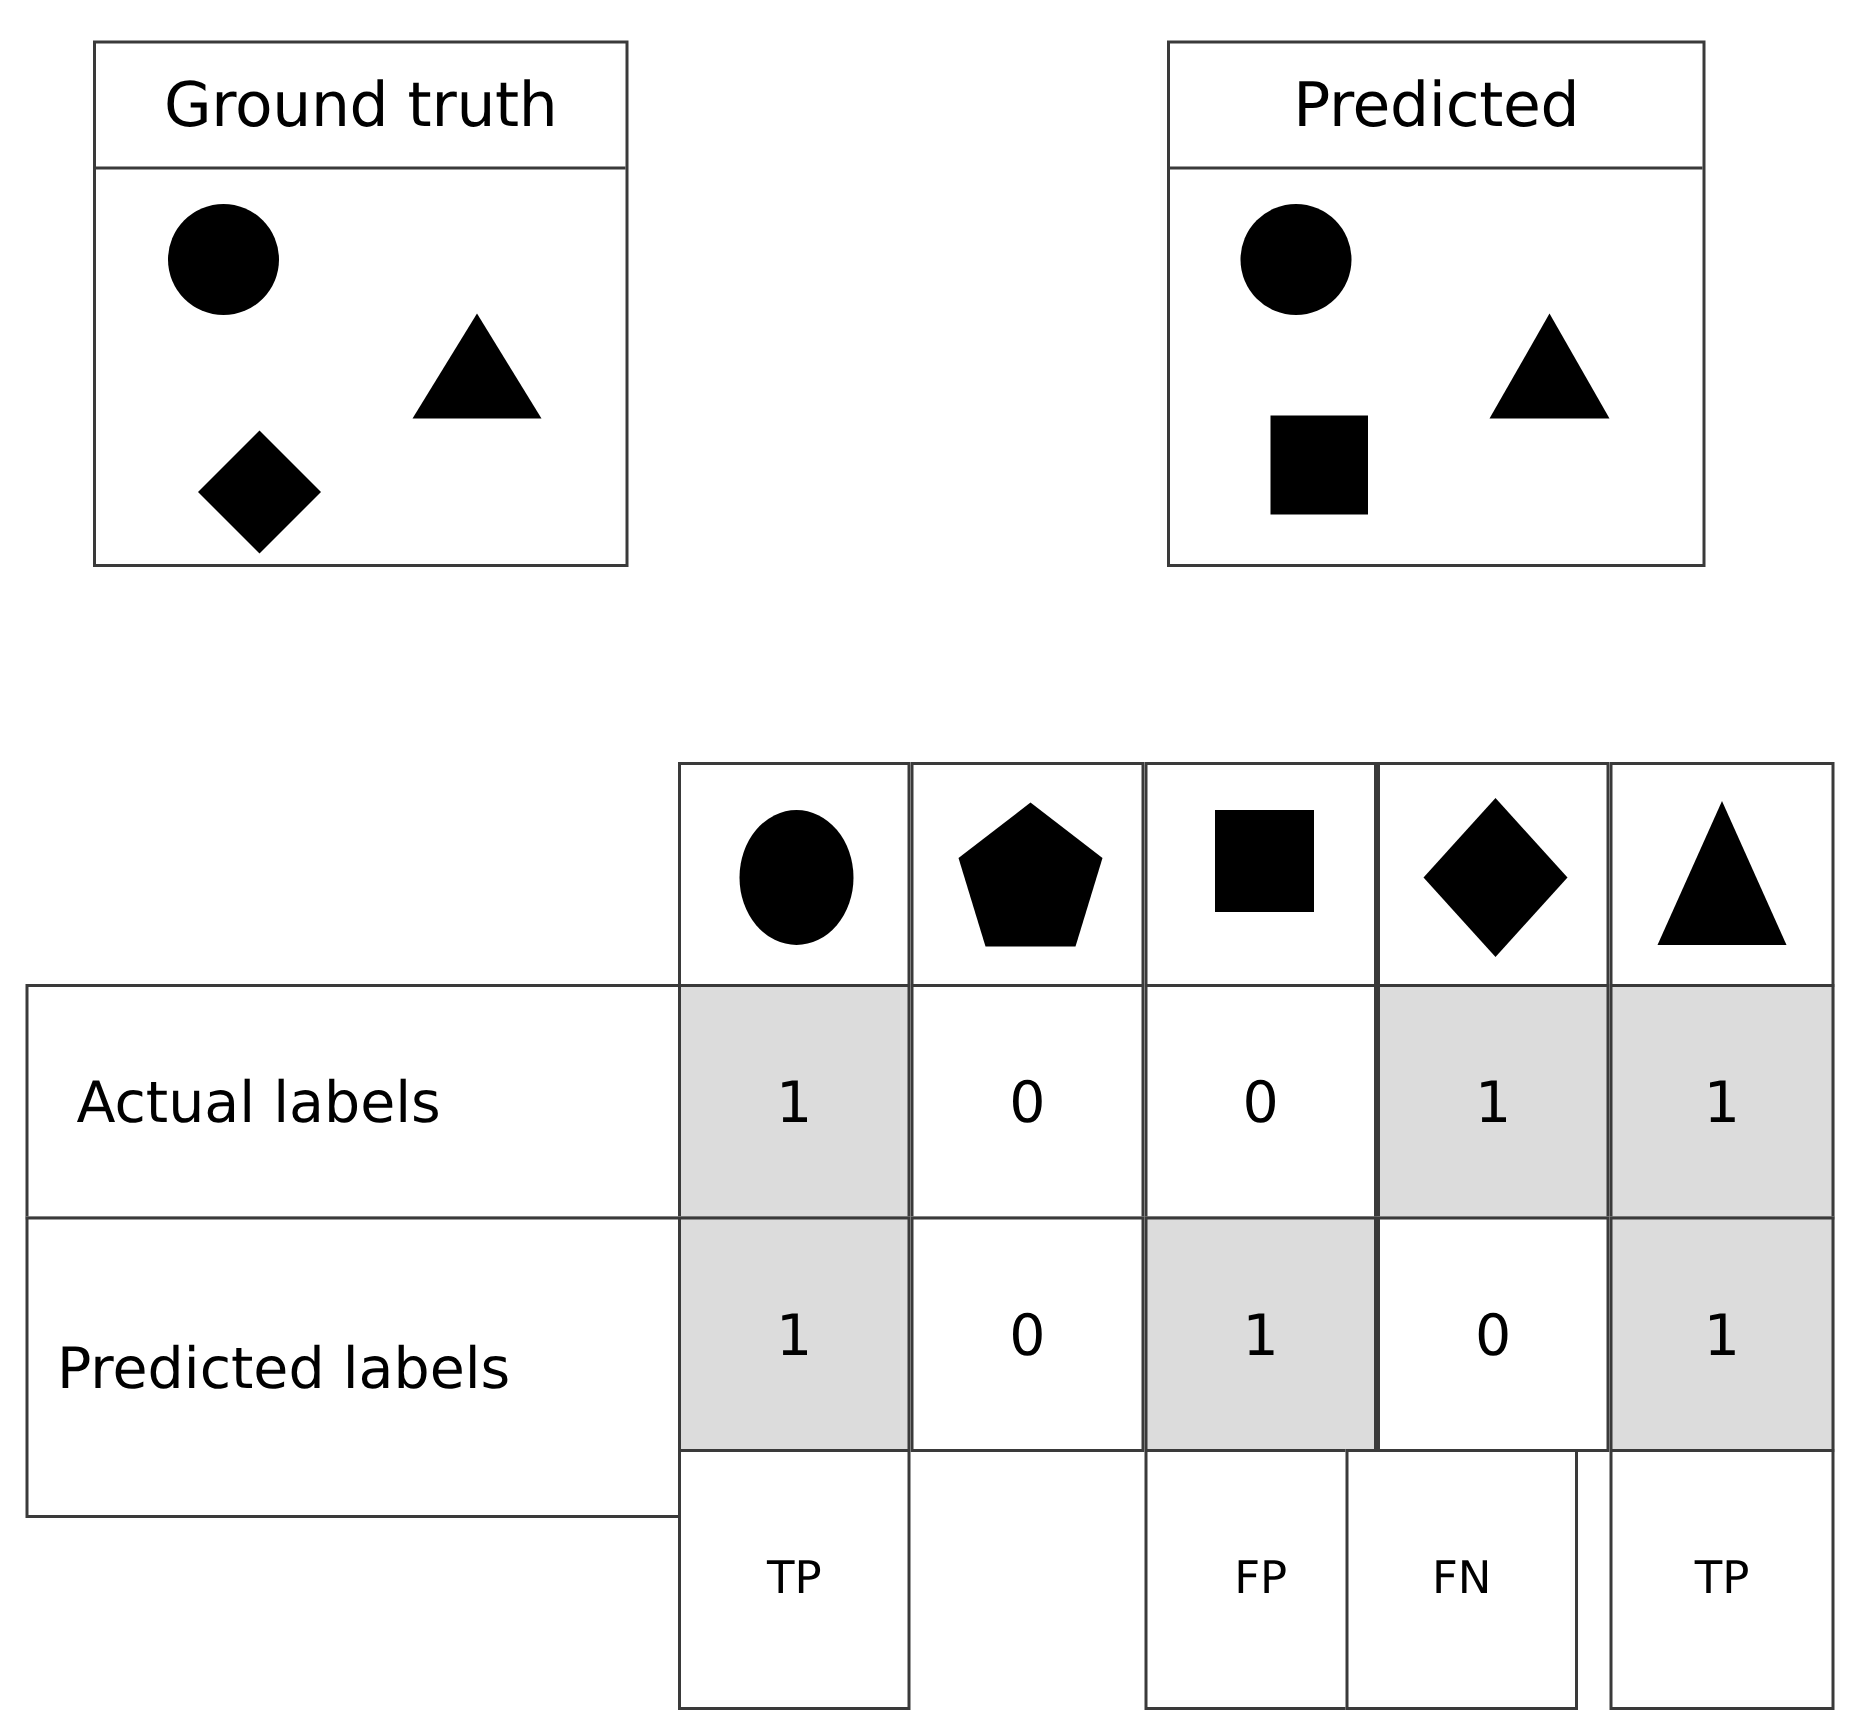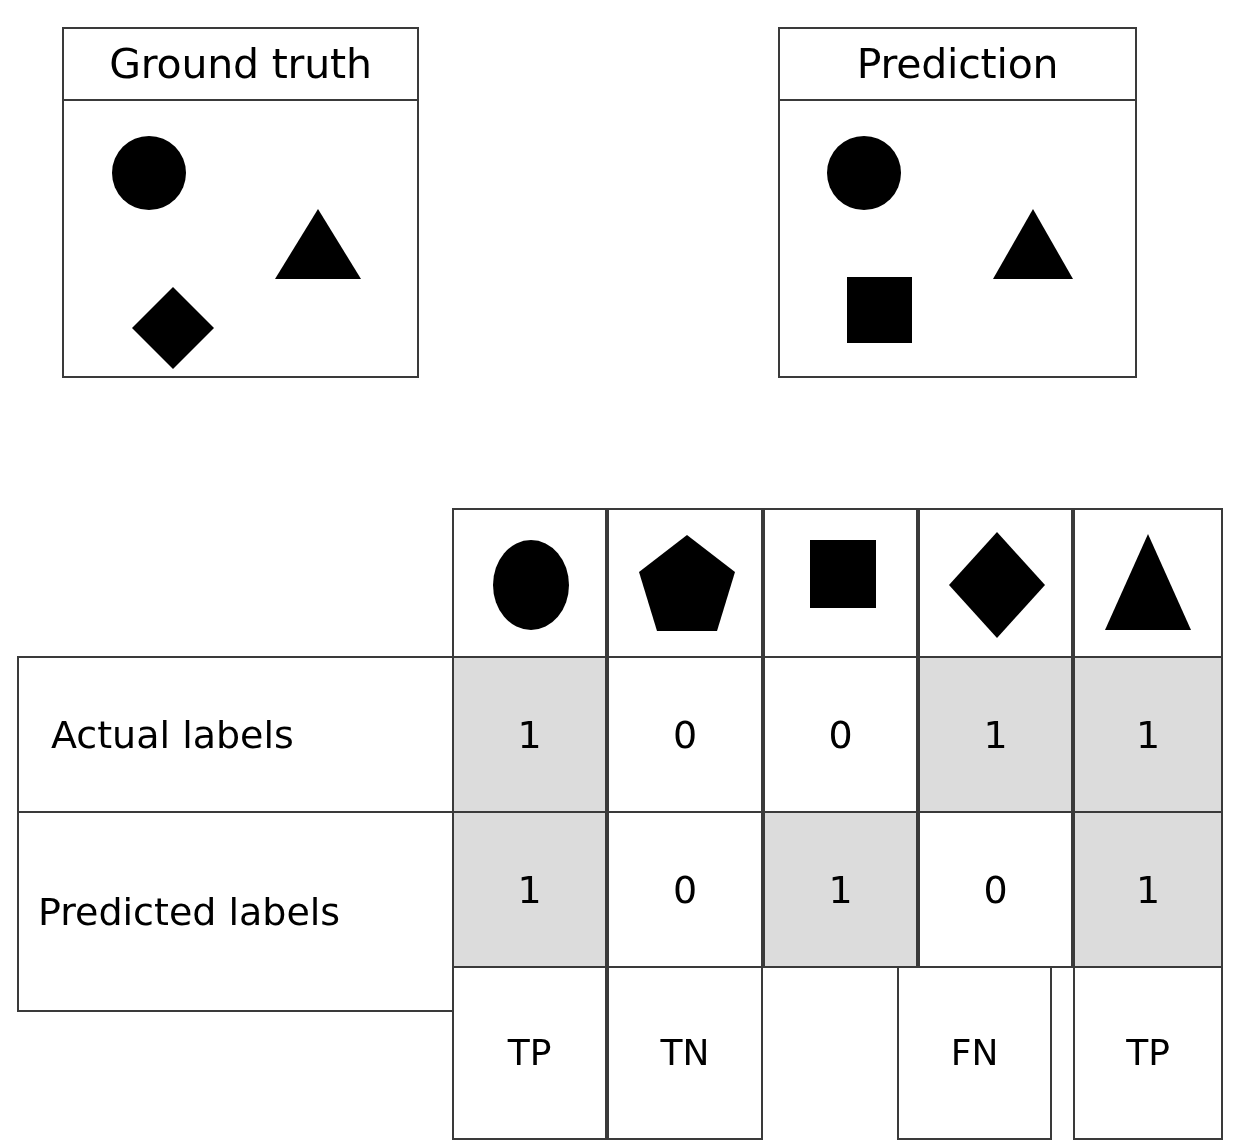--- a/index.html
+++ b/index.html
@@ -24,21 +24,21 @@
     background: #ffffff;
   }
   #panel-ground-truth { left: 62px;  top: 27px; width: 357px; height: 351px; }
   #panel-prediction   { left: 778px; top: 27px; width: 359px; height: 351px; }
 
   .panel-title {
     position: absolute;
     left: 0;
     top: 0;
     width: 100%;
-    height: 72px;
+    height: 84px;
     display: flex;
     align-items: center;
     justify-content: center;
     box-sizing: border-box;
     border-bottom: 2px solid #3a3a3a;
     font-size: 41px;
     line-height: 1;
     letter-spacing: -0.2px;
   }
   .panel-body {
@@ -90,41 +90,41 @@
     background: #ffffff;
     display: flex;
     align-items: center;
   }
   .cell.shaded { background: #dcdcdc; }
   .cell.center { justify-content: center; }
   .cell.label  { justify-content: flex-start; padding-left: 19px; }
 
   .row-label-text { font-size: 38px; line-height: 1; white-space: nowrap; }
   .val-text { font-size: 38px; line-height: 1; }
-  .metric-text { font-size: 36px; line-height: 1; text-align: right; }
+  .metric-text { font-size: 30px; line-height: 1; text-align: right; }
 
   .hdr-shape-wrap {
     width: 100%; height: 100%;
     position: relative;
   }
 </style>
 </head>
 <body>
 
 <div class="panel" id="panel-ground-truth">
   <div class="panel-title">Ground truth</div>
   <div class="panel-body">
     <div class="shp circle" id="gt-circle"></div>
     <div class="shp diamond" id="gt-diamond"></div>
     <div class="shp triangle" id="gt-triangle"></div>
   </div>
 </div>
 
 <div class="panel" id="panel-prediction">
-  <div class="panel-title">Prediction</div>
+  <div class="panel-title">Predicted</div>
   <div class="panel-body">
     <div class="shp circle" id="pr-circle"></div>
     <div class="shp square" id="pr-square"></div>
     <div class="shp triangle" id="pr-triangle"></div>
   </div>
 </div>
 
 <div id="confusion-table">
 
   <div class="cell center" style="left:435px; top:0px; width:155px; height:150px;">
@@ -201,22 +201,22 @@
   <div class="cell center" style="left:901px; top:303px; width:155px; height:157px;">
     <span class="val-text">0</span>
   </div>
   <div class="cell center shaded" style="left:1056px; top:303px; width:150px; height:157px;">
     <span class="val-text">1</span>
   </div>
 
   <div class="cell center" style="left:435px; top:458px; width:155px; height:174px;">
     <span class="metric-text">TP</span>
   </div>
-  <div class="cell center" style="left:590px; top:458px; width:156px; height:174px;">
-    <span class="metric-text">TN</span>
+  <div class="cell center" style="left:746px; top:458px; width:155px; height:174px;">
+    <span class="metric-text">FP</span>
   </div>
   <div class="cell center" style="left:880px; top:458px; width:155px; height:174px;">
     <span class="metric-text">FN</span>
   </div>
   <div class="cell center" style="left:1056px; top:458px; width:150px; height:174px;">
     <span class="metric-text">TP</span>
   </div>
 
 </div>
 

